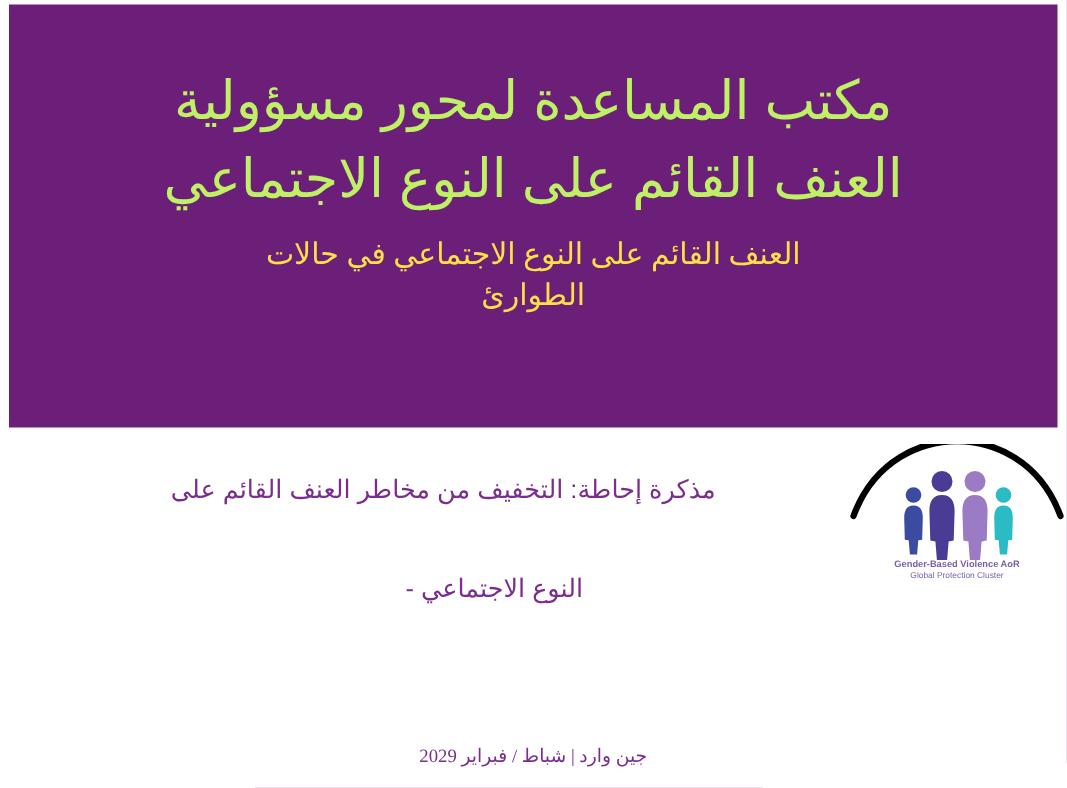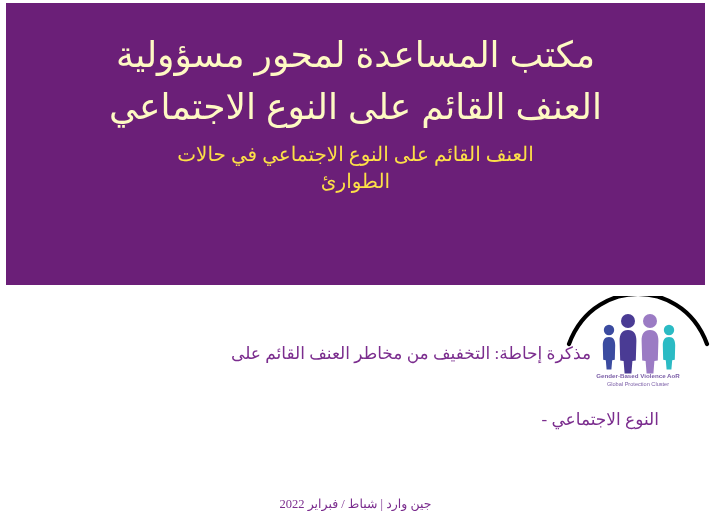--- a/index.html
+++ b/index.html
@@ -29,27 +29,27 @@
     width: 699px;
     height: 282px;
     background: #6B1F78;
     box-sizing: border-box;
     padding: 26px 40px 10px 40px;
     text-align: center;
     direction: rtl;
   }
 
   #main-title {
-    color: #fef9c3;
+    color: #bef264;
     font-family: "Liberation Sans", "DejaVu Sans", sans-serif;
     font-size: 36px;
     line-height: 52px;
     font-weight: 400;
     letter-spacing: 0px;
-    margin: 0;
+    margin: 12px;
     direction: rtl;
     unicode-bidi: embed;
     padding: 0 26px;
   }
 
   #subtitle {
     color: #fde047;
     font-family: "Liberation Serif", "DejaVu Serif", serif;
     font-size: 20px;
     line-height: 27px;
@@ -65,30 +65,29 @@
     position: absolute;
     left: 0;
     top: 288px;
     width: 711px;
     height: 237px;
   }
 
   .body-line {
     position: absolute;
     color: #7B2D8E;
-    font-family: Liberation Serif, serif;
+    font-family: Liberation Sans, sans-serif;
     font-size: 17px;
     line-height: 22px;
     font-weight: 400;
     direction: rtl;
     unicode-bidi: embed;
-    text-align: right;
+    text-align: center;
     width: 100%;
     white-space: nowrap;
-    margin-top: 27px;
   }
 
   #body-line-1 { top: 28px; padding-right: 120px; box-sizing: border-box; }
   #body-line-2 { top: 94px; padding-right: 52px; box-sizing: border-box; }
   #body-line-3 { top: 152px; }
 
   #footer-line {
     position: absolute;
     top: 208px;
     width: 100%;
@@ -121,21 +120,21 @@
     <div id="subtitle">العنف القائم على النوع الاجتماعي في حالات الطوارئ</div>
   </div>
 
   <div id="body-area">
 
     <div class="body-line" id="body-line-1">مذكرة إحاطة: التخفيف من مخاطر العنف القائم على</div>
 
     <div class="body-line" id="body-line-2">النوع الاجتماعي -</div>
 
 
-    <div id="footer-line">جين وارد | شباط / فبراير 2022</div>
+    <div id="footer-line">جين وارد | شباط / فبراير 2029</div>
   </div>
 
   <div id="gbv-logo">
     <svg width="146" height="92" viewBox="0 0 146 92" xmlns="http://www.w3.org/2000/svg">
 
       <path d="M4 48 C 18 10, 50 -2, 73 -2 C 96 -2, 128 10, 142 48" fill="none" stroke="#000000" stroke-width="4.2" stroke-linecap="round"></path>
 
       <circle cx="44" cy="34" r="5.2" fill="#3B4BA0"></circle>
       <path d="M44 41 c -4.6 0 -6.2 3.4 -6.2 8.2 l 0.4 14.6 l 2.6 0.4 l 0.8 9.4 l 4.8 0 l 0.8 -9.4 l 2.6 -0.4 l 0.4 -14.6 c 0 -4.8 -1.6 -8.2 -6.2 -8.2 z" fill="#3B4BA0"></path>
 

